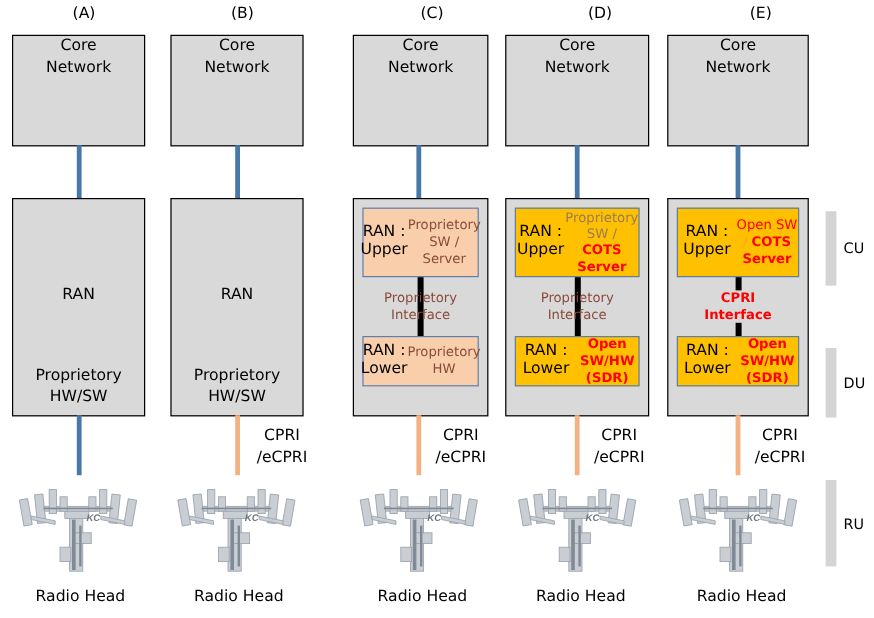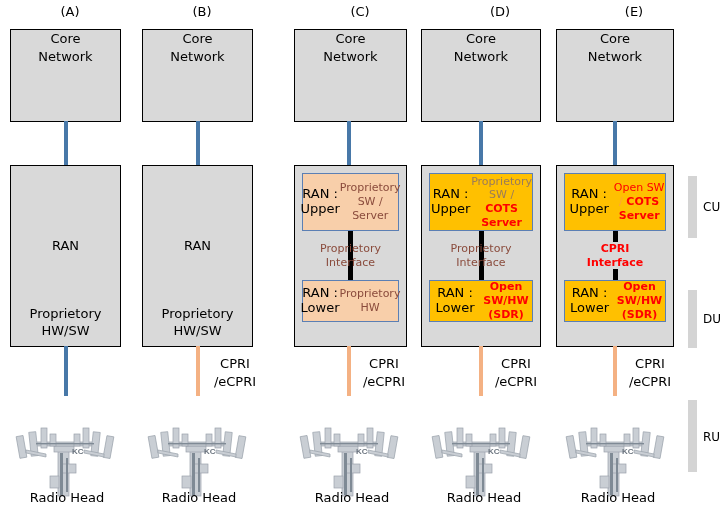--- a/index.html
+++ b/index.html
@@ -126,21 +126,21 @@
     position:absolute;top:355px;font-size:13px;color:#000;
     line-height:1.35;text-align:center;white-space:pre-line;
   }
   .col-A .link-label{left:72px;width:62px;}
   .col-B .link-label{left:70px;width:62px;}
   .col-C .link-label{left:77px;width:58px;}
   .col-D .link-label{left:75px;width:58px;}
   .col-E .link-label{left:75px;width:58px;}
 
   
-  .tower{position:absolute;top:420px;width:118px;height:78px;}
+  .tower{position:absolute;top:400px;width:118px;height:78px;font-style:italic;}
   .col-A .tower{left:6px;}
   .col-B .tower{left:4px;}
   .col-C .tower{left:12px;}
   .col-D .tower{left:10px;}
   .col-E .tower{left:10px;}
 
   .rh-label{
     position:absolute;top:490px;width:132px;left:0;
     text-align:center;font-size:13px;color:#000;
   }

